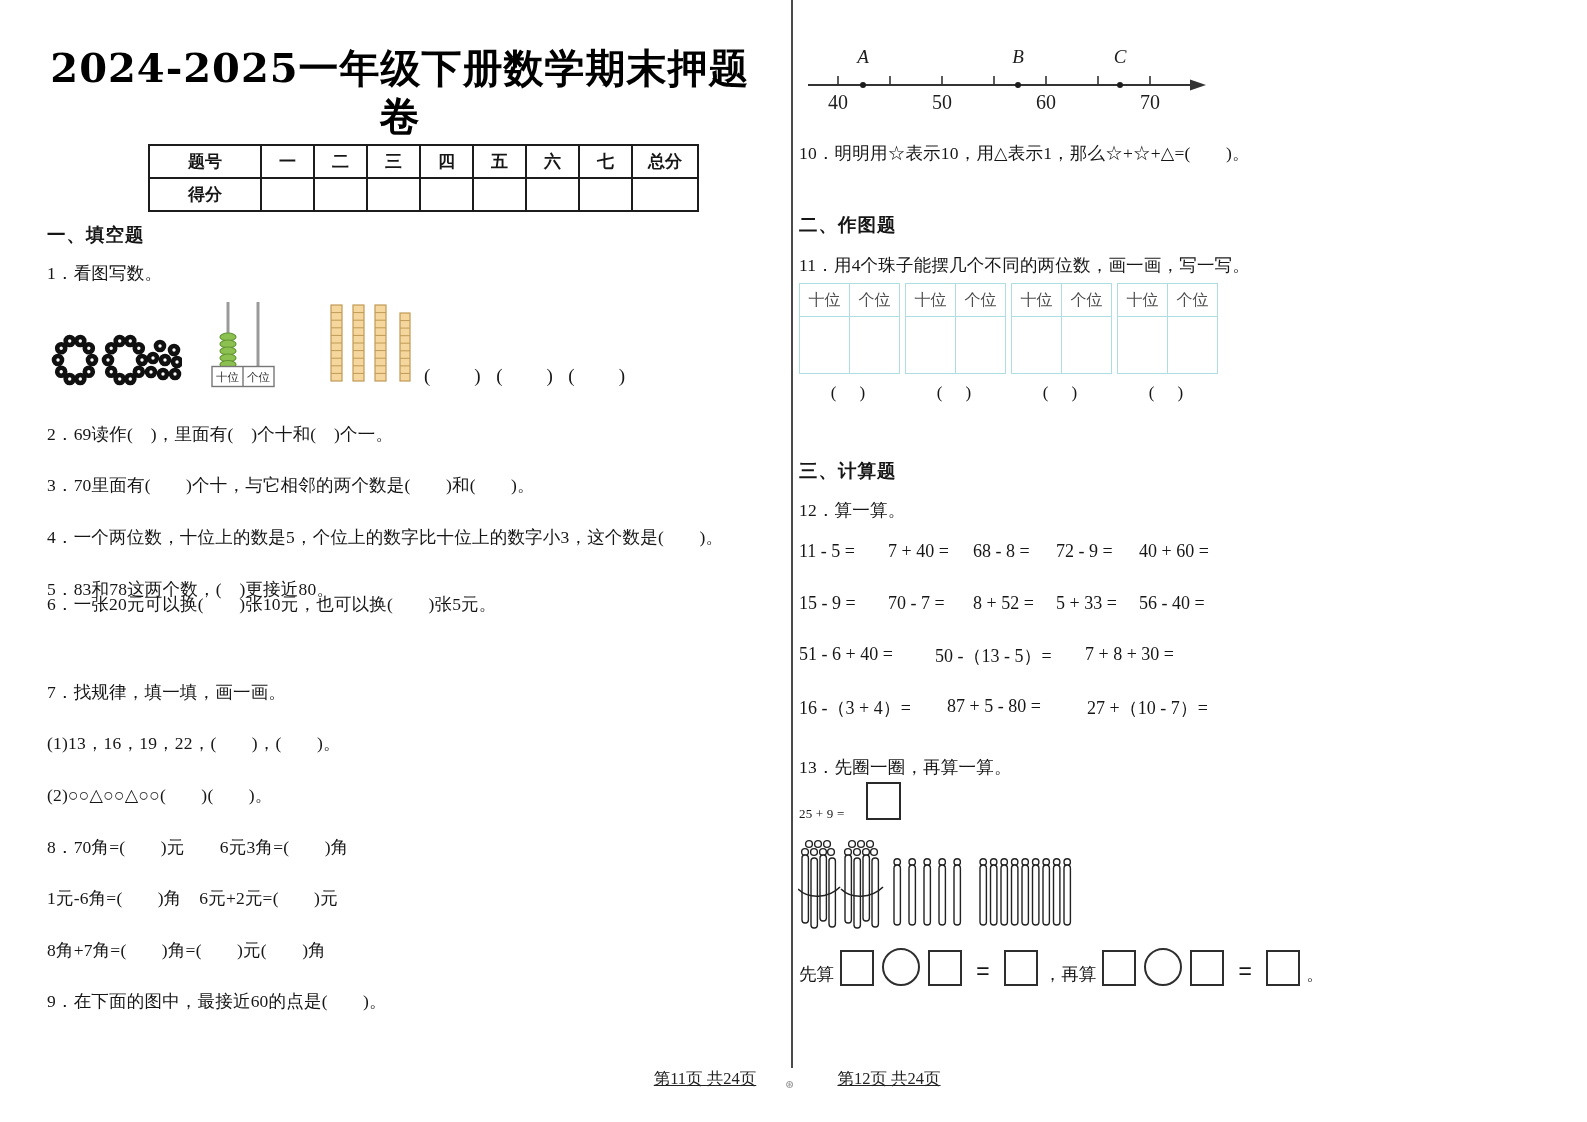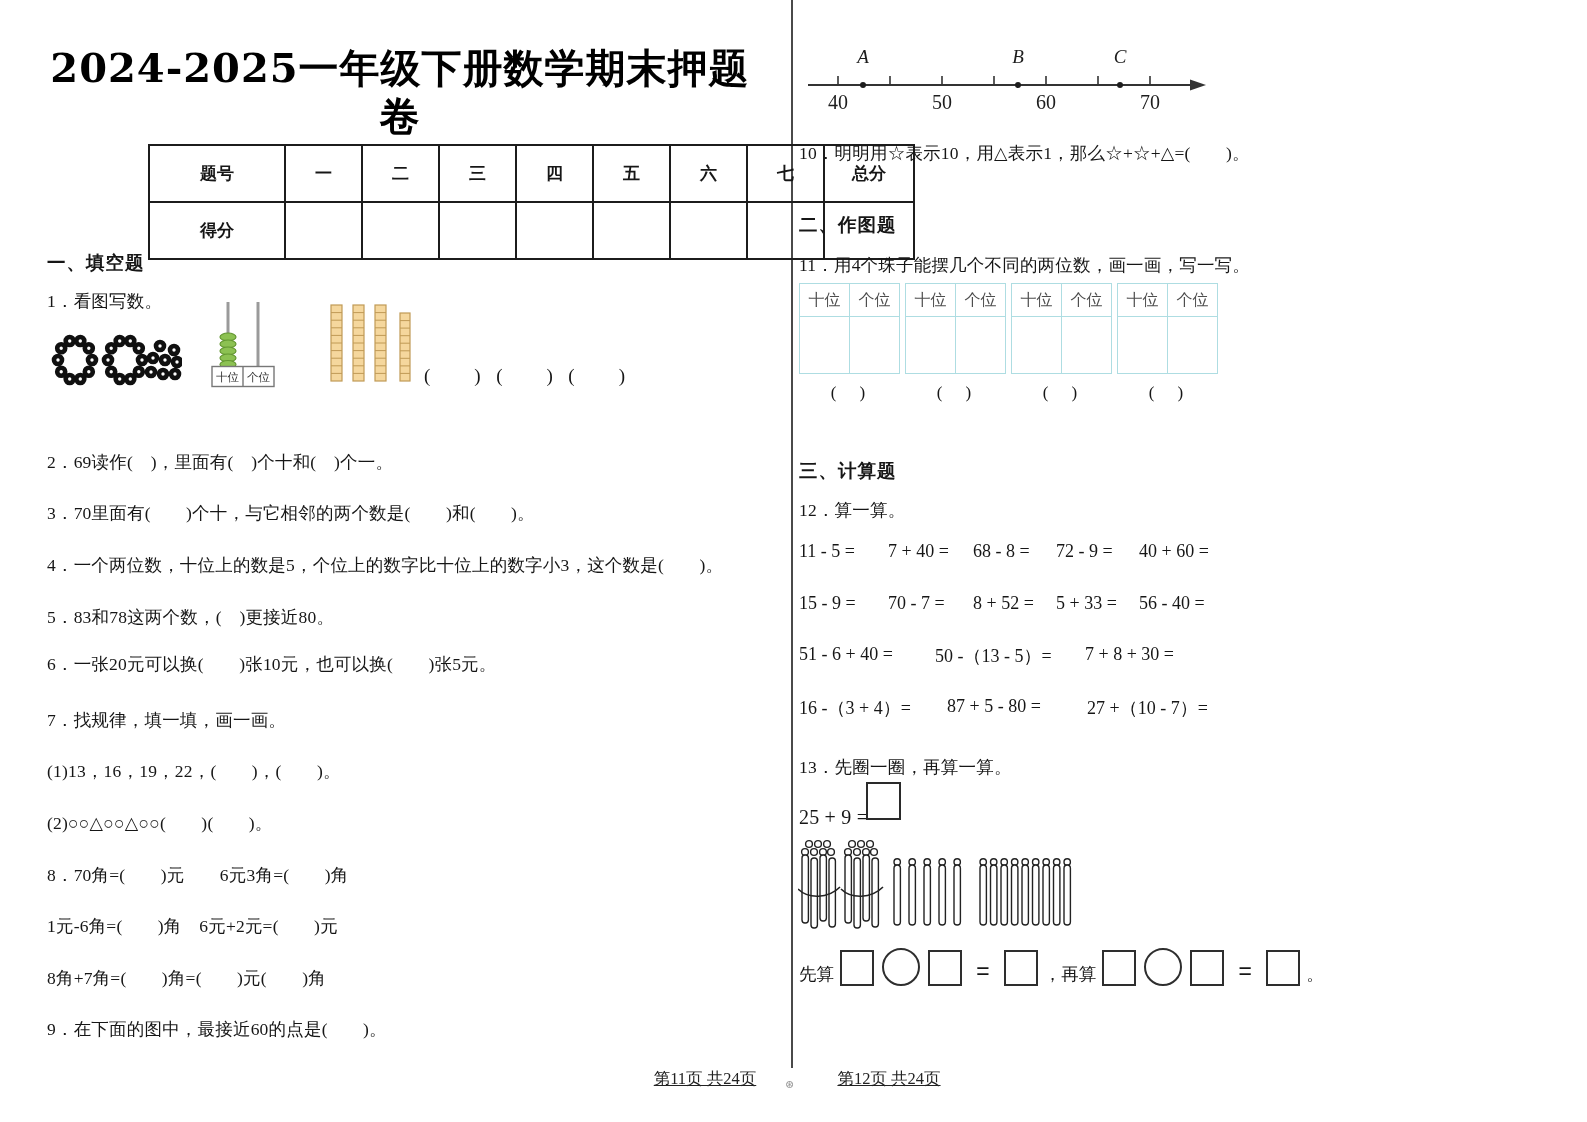--- a/index.html
+++ b/index.html
@@ -10,23 +10,23 @@
   }
   .divider{position:absolute;left:791px;top:0;width:1.5px;height:1068px;background:#4a4a4a;}
   .title{
     position:absolute;left:50px;top:44px;width:700px;text-align:center;
     font-weight:900;font-size:40px;line-height:48px;color:#000;
     font-family:"DejaVu Serif","Liberation Serif",serif;letter-spacing:1px;
   }
   table.score{position:absolute;left:148px;top:144px;border-collapse:collapse;table-layout:fixed;}
   table.score td{
     border:2px solid #1c1c1c;height:31px;text-align:center;vertical-align:middle;
-    font-size:17px;font-weight:bold;padding:12px;
+    font-size:17px;font-weight:bold;padding:0;
   }
-  .qline{position:absolute;left:47px;font-size:17.5px;white-space:pre;letter-spacing:0.2px;margin-top:28px;}
+  .qline{position:absolute;left:47px;font-size:17.5px;white-space:pre;letter-spacing:0.2px;}
   .qline-r{position:absolute;left:799px;font-size:17.5px;white-space:pre;letter-spacing:0.2px;margin-top:8px;}
   .sec{font-weight:bold;font-size:18.5px;font-family:"Liberation Sans","DejaVu Sans",sans-serif;letter-spacing:1px;}
   .blanks{position:absolute;font-size:19px;letter-spacing:2px;white-space:pre;}
   .pic{position:absolute;}
   
   .pv-row{position:absolute;left:799px;top:283px;display:flex;gap:5px;}
   .pv-col{display:flex;flex-direction:column;align-items:center;}
   table.pv{border-collapse:collapse;table-layout:fixed;}
   table.pv td{
     border:1.5px solid #aedde2;width:49px;padding:0;text-align:center;vertical-align:middle;
@@ -151,21 +151,21 @@
     <path d="M72 16.6h10M72 24.1h10M72 31.7h10M72 39.2h10M72 46.8h10M72 54.3h10M72 61.9h10M72 69.4h10"></path>
   </g>
 </svg>
 
 <div class="blanks" style="left:424px;top:363px">(　　)  (　　)  (　　)</div>
 
 <div class="qline" style="top:422px">2．69读作(　)，里面有(　)个十和(　)个一。</div>
 <div class="qline" style="top:473px">3．70里面有(　　)个十，与它相邻的两个数是(　　)和(　　)。</div>
 <div class="qline" style="top:525px">4．一个两位数，十位上的数是5，个位上的数字比十位上的数字小3，这个数是(　　)。</div>
 <div class="qline" style="top:577px">5．83和78这两个数，(　)更接近80。</div>
-<div class="qline" style="top:624px">6．一张20元可以换(　　)张10元，也可以换(　　)张5元。</div>
+<div class="qline" style="top:592px">6．一张20元可以换(　　)张10元，也可以换(　　)张5元。</div>
 <div class="qline" style="top:680px">7．找规律，填一填，画一画。</div>
 <div class="qline" style="top:731px">(1)13，16，19，22，(　　)，(　　)。</div>
 <div class="qline" style="top:783px">(2)○○△○○△○○(　　)(　　)。</div>
 <div class="qline" style="top:835px">8．70角=(　　)元　　6元3角=(　　)角</div>
 <div class="qline" style="top:886px">1元-6角=(　　)角　6元+2元=(　　)元</div>
 <div class="qline" style="top:938px">8角+7角=(　　)角=(　　)元(　　)角</div>
 <div class="qline" style="top:989px">9．在下面的图中，最接近60的点是(　　)。</div>
 
 <svg class="pic" style="left:796px;top:45px" width="420" height="70" viewBox="0 0 420 70">
   <line x1="12" y1="40" x2="396" y2="40" stroke="#333333" stroke-width="2"></line>
@@ -286,21 +286,21 @@
   <span style="width:150px">50 -（13 - 5）=</span>
   <span>7 + 8 + 30 =</span>
 </div>
 <div class="calc-row" style="top:696px">
   <span style="width:148px">16 -（3 + 4）=</span>
   <span style="width:140px">87 + 5 - 80 =</span>
   <span>27 +（10 - 7）=</span>
 </div>
 
 <div class="qline-r" style="top:747px">13．先圈一圈，再算一算。</div>
-<div class="qline-r" style="top:798px;font-size:20px">25 + 9 =</div>
+<div class="qline-r" style="top:798px;font-size:13px">25 + 9 =</div>
 <div class="box25"></div>
 
 <svg class="pic" style="left:798px;top:837px" width="274" height="92" viewBox="0 0 274 92">
   <g fill="#ffffff" stroke="#222222" stroke-width="1.4">
 
     <g>
       <circle cx="11" cy="7" r="3.4"></circle>
         <circle cx="20" cy="7" r="3.4"></circle>
         <circle cx="29" cy="7" r="3.4"></circle>
       <circle cx="7" cy="15" r="3.4"></circle>

